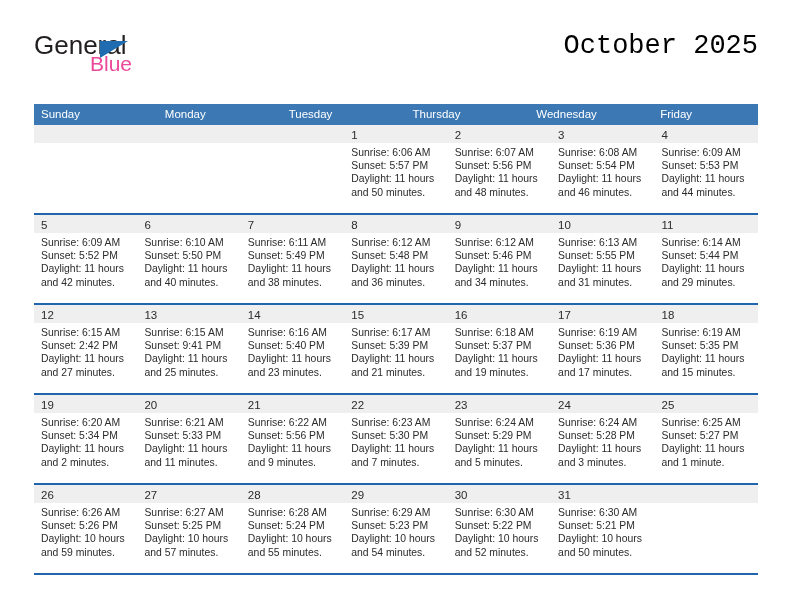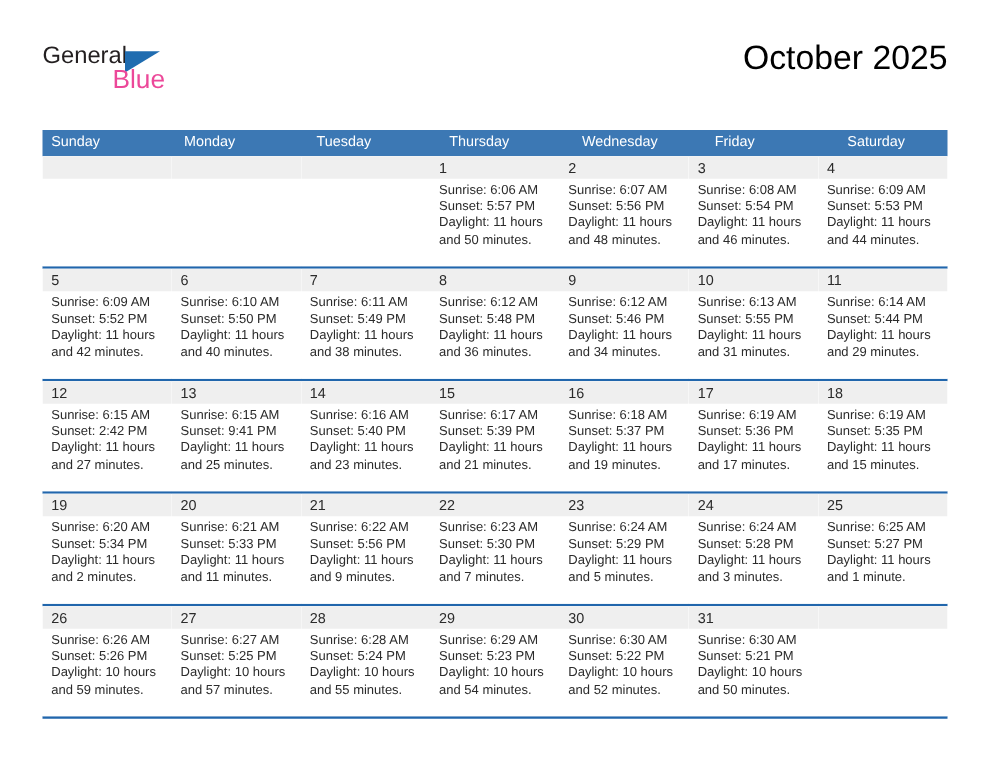--- a/index.html
+++ b/index.html
@@ -33,21 +33,21 @@
     position: absolute;
     left: 0;
     top: 4px;
     width: 200px;
     height: 56px;
   }
   .logo-general {
     position: absolute;
     left: 0;
     top: 0;
-    font-size: 19px;
+    font-size: 26px;
     color: #231f20;
     letter-spacing: 0px;
     line-height: 22px;
   }
   .logo-triangle {
     position: absolute;
     left: 66px;
     top: 7px;
     width: 0;
     height: 0;
@@ -60,20 +60,21 @@
     top: 19px;
     font-size: 21px;
     color: #ec4899;
     line-height: 22px;
   }
 
   .title-block {
     position: absolute;
     right: 0;
     top: 0;
+    font-family: Liberation Mono, monospace;
   }
   .cal-title {
     font-size: 27px;
     color: #000000;
     line-height: 32px;
     white-space: nowrap;
   }
   .cal-subtitle {
     font-size: 14.5px;
     color: #2b2b2b;
@@ -170,21 +171,20 @@
   </div>
 
   <div class="calendar">
     <div class="weekday-row">
         <div class="weekday">Sunday</div>
         <div class="weekday">Monday</div>
         <div class="weekday">Tuesday</div>
         <div class="weekday">Thursday</div>
         <div class="weekday">Wednesday</div>
         <div class="weekday">Friday</div>
-        <div class="weekday">Saturday</div>
       </div>
     <div id="weeks-container">
         <div class="week-row first">
           <div class="day-cell empty">
             <div class="day-num-band"><span class="day-num"></span></div>
           </div>
           <div class="day-cell empty">
             <div class="day-num-band"><span class="day-num"></span></div>
           </div>
           <div class="day-cell empty">

